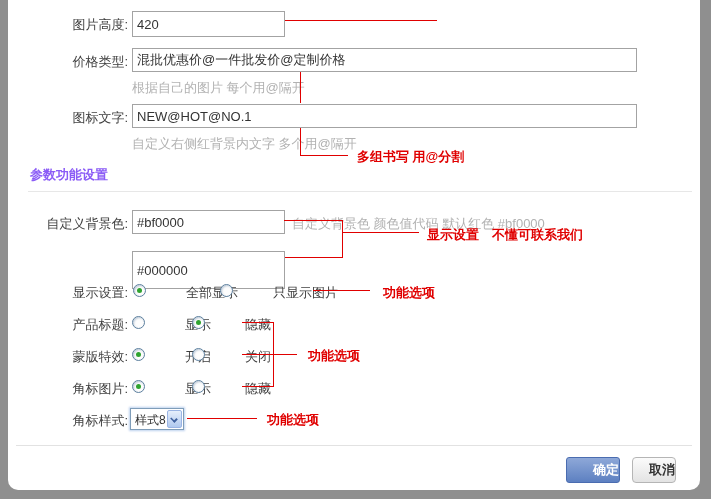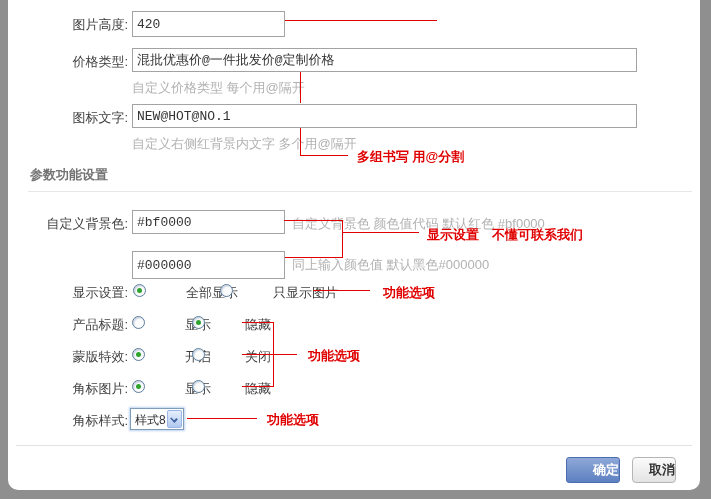--- a/index.html
+++ b/index.html
@@ -1,26 +1,26 @@
 <!DOCTYPE html>
 <html><head>
 <meta charset="utf-8">
 <style>
   * { margin:0; padding:0; box-sizing:border-box; }
   body { font-family:"Liberation Sans", sans-serif; }
   .page { position:relative; width:711px; height:499px; background:#8f8f8f; overflow:hidden; }
   .dialog { position:absolute; left:8px; top:0; width:692px; height:490px; background:#ffffff;
             border-radius:0 0 10px 10px; }
   .flabel { position:absolute; left:0; width:120px; text-align:right; font-size:13px; color:#3f3f3f; white-space:nowrap; }
-  .tinput { position:absolute; border:1px solid #a3a3a3; background:#fff; font-family:Liberation Mono, monospace;
+  .tinput { position:absolute; border:1px solid #a3a3a3; background:#fff; font-family:Liberation Sans, sans-serif;
             font-size:13px; color:#333; padding:0 4px; }
   .hint { position:absolute; font-size:13px; color:#b2b2b2; white-space:nowrap; }
   .rednote { position:absolute; font-size:13px; font-weight:bold; color:#e00000; white-space:nowrap; }
   .rline { position:absolute; background:#e00000; }
-  .section-title { position:absolute; font-size:13px; font-weight:bold; color:#737373; white-space:nowrap; }
+  .section-title { position:absolute; font-size:13px; font-weight:bold; color:#8b5cf6; white-space:nowrap; }
   .divider { position:absolute; height:1px; background:#e7e7e7; }
   .radio { position:absolute; width:13px; height:13px; border:1px solid #5c7f9e; border-radius:50%;
            background:#fdfdfd; box-shadow: inset 1px 1px 2px rgba(110,140,170,.45); cursor:pointer; }
   .radio.on::after { content:""; position:absolute; left:3px; top:3px; width:5px; height:5px;
                      border-radius:50%; background:#2fa330; }
   .optlabel { position:absolute; font-size:13px; color:#3f3f3f; white-space:nowrap;margin-left:32px; }
   .xpselect { position:absolute; left:122px; top:408px; width:54px; height:22px; border:1px solid #7f9db9;
               background:#fff; box-shadow:0 0 2px 1px #bed2ee; cursor:pointer; }
   .xpselect .val { position:absolute; left:4px; top:3px; font-size:12px; color:#333; }
   .xpselect .arrowbtn { position:absolute; right:1px; top:1px; bottom:1px; width:15px;
@@ -39,21 +39,21 @@
 
 <div class="page">
   <div class="dialog">
 
     <div class="flabel" style="top:16px">图片高度:</div>
     <input class="tinput" style="left: 124px; top: 11px; width: 153px; height: 26px;" value="420">
     <div class="rline" style="left:277px; top:20px; width:152px; height:1px"></div>
 
     <div class="flabel" style="top:53px">价格类型:</div>
     <input class="tinput" style="left: 124px; top: 48px; width: 505px; height: 24px;" value="混批优惠价@一件批发价@定制价格">
-    <div class="hint" style="left:124px; top:79px">自定义价格类型 每个用@隔开</div>
+    <div class="hint" style="left:124px; top:79px">根据自己的图片 每个用@隔开</div>
 
     <div class="flabel" style="top:109px">图标文字:</div>
     <input class="tinput" style="left: 124px; top: 104px; width: 505px; height: 24px;" value="NEW@HOT@NO.1">
     <div class="hint" style="left:124px; top:135px">自定义右侧红背景内文字 多个用@隔开</div>
 
     <div class="rline" style="left:292px; top:72px; width:1px; height:31px"></div>
     <div class="rline" style="left:292px; top:128px; width:1px; height:28px"></div>
     <div class="rline" style="left:292px; top:155px; width:48px; height:1px"></div>
     <div class="rednote" style="left:349px; top:148px">多组书写 用@分割</div>
 
@@ -63,22 +63,21 @@
     <div class="flabel" style="top:215px">自定义背景色:</div>
     <input class="tinput" style="left: 124px; top: 210px; width: 153px; height: 24px;" value="#bf0000">
     <div class="hint" style="left:284px; top:215px">自定义背景色 颜色值代码 默认红色 #bf0000</div>
 
     <div class="rline" style="left:276px; top:220px; width:58px; height:1px"></div>
     <div class="rline" style="left:334px; top:220px; width:1px; height:38px"></div>
     <div class="rline" style="left:335px; top:232px; width:76px; height:1px"></div>
     <div class="rline" style="left:276px; top:257px; width:58px; height:1px"></div>
     <div class="rednote" style="left:419px; top:226px">显示设置　不懂可联系我们</div>
 
-    <input class="tinput" style="left: 124px; top: 251px; width: 153px; height: 28px;" value="#000000">
-    <div class="hint" style="left:284px; top:256px">同上输入颜色值 默认黑色#000000</div>
+    <input class="tinput" style="left: 124px; top: 251px; width: 153px; height: 38px;" value="#000000">
 
     <div class="flabel" style="top:284px">显示设置:</div>
     <div class="radio on" style="left:125px; top:284px"></div>
     <div class="optlabel" style="left:146px; top:284px">全部显示</div>
     <div class="radio" style="left:212px; top:284px"></div>
     <div class="optlabel" style="left:233px; top:284px">只显示图片</div>
     <div class="rline" style="left:305px; top:290px; width:57px; height:1px"></div>
     <div class="rednote" style="left:375px; top:284px">功能选项</div>
 
     <div class="flabel" style="top:316px">产品标题:</div>

